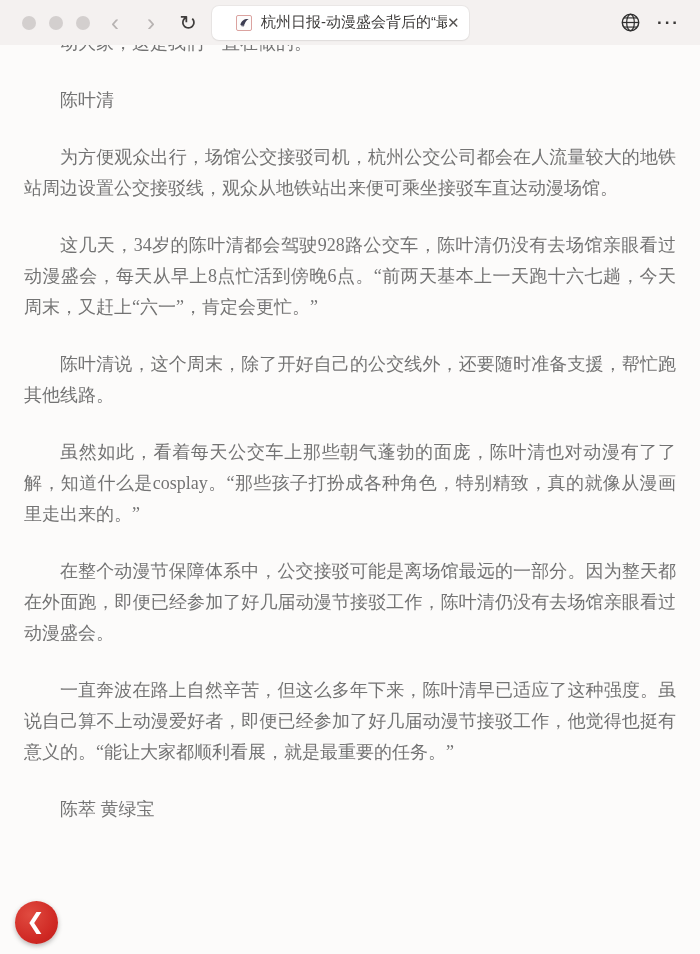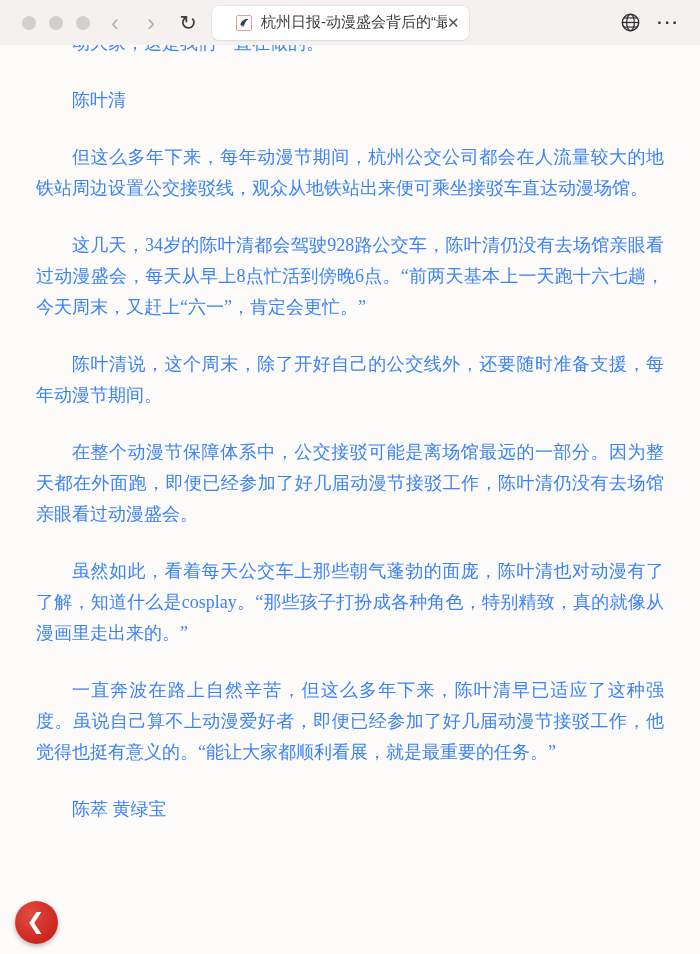--- a/index.html
+++ b/index.html
@@ -92,24 +92,24 @@
   .content {
     height: 909px;
     overflow: hidden;
     padding: 0 20px;
     background: #fcfbfa;
   }
   .content p {
     font-family: "Liberation Serif", "DejaVu Serif", serif;
     font-size: 18px;
     line-height: 31px;
-    color: #3b82f6;
+    color: #737373;
     text-align: justify;
     text-indent: 2em;
-    margin: 26px 16px;
+    margin: 26px 4px;
   }
   .content p.clipped { margin-top: -17px; margin-bottom: 26px; }
   .content p.byline { margin-top: 16px; }
 
   
   .float-back {
     position: absolute;
     left: 15px;
     top: 901px;
     width: 43px;
@@ -164,24 +164,24 @@
     <line x1="4" y1="6.2" x2="18" y2="6.2" stroke="#2f2f2f" stroke-width="1.2"></line>
     <line x1="4" y1="15.8" x2="18" y2="15.8" stroke="#2f2f2f" stroke-width="1.2"></line>
   </svg>
 
   <span class="more-btn">···</span>
 </div>
 
 <div class="content">
   <p class="clipped">动大家，这是我们一直在做的。</p>
   <p>陈叶清</p>
-  <p>但这么多年下来，每年动漫节期间，杭州公交公司都会在人流量较大的地铁站周边设置公交接驳线，观众从地铁站出来便可乘坐接驳车直达动漫场馆。</p>
+  <p>为方便观众出行，场馆公交接驳司机，杭州公交公司都会在人流量较大的地铁站周边设置公交接驳线，观众从地铁站出来便可乘坐接驳车直达动漫场馆。</p>
   <p>这几天，34岁的陈叶清都会驾驶928路公交车，陈叶清仍没有去场馆亲眼看过动漫盛会，每天从早上8点忙活到傍晚6点。“前两天基本上一天跑十六七趟，今天周末，又赶上“六一”，肯定会更忙。”</p>
-  <p>陈叶清说，这个周末，除了开好自己的公交线外，还要随时准备支援，每年动漫节期间。</p>
+  <p>陈叶清说，这个周末，除了开好自己的公交线外，还要随时准备支援，帮忙跑其他线路。</p>
+  <p>虽然如此，看着每天公交车上那些朝气蓬勃的面庞，陈叶清也对动漫有了了解，知道什么是cosplay。“那些孩子打扮成各种角色，特别精致，真的就像从漫画里走出来的。”</p>
   <p>在整个动漫节保障体系中，公交接驳可能是离场馆最远的一部分。因为整天都在外面跑，即便已经参加了好几届动漫节接驳工作，陈叶清仍没有去场馆亲眼看过动漫盛会。</p>
-  <p>虽然如此，看着每天公交车上那些朝气蓬勃的面庞，陈叶清也对动漫有了了解，知道什么是cosplay。“那些孩子打扮成各种角色，特别精致，真的就像从漫画里走出来的。”</p>
   <p>一直奔波在路上自然辛苦，但这么多年下来，陈叶清早已适应了这种强度。虽说自己算不上动漫爱好者，即便已经参加了好几届动漫节接驳工作，他觉得也挺有意义的。“能让大家都顺利看展，就是最重要的任务。”</p>
   <p class="byline">陈萃 黄绿宝</p>
 </div>
 
 <div class="float-back">
   <span class="chev">❮</span>
 </div>
 
 </body></html>

